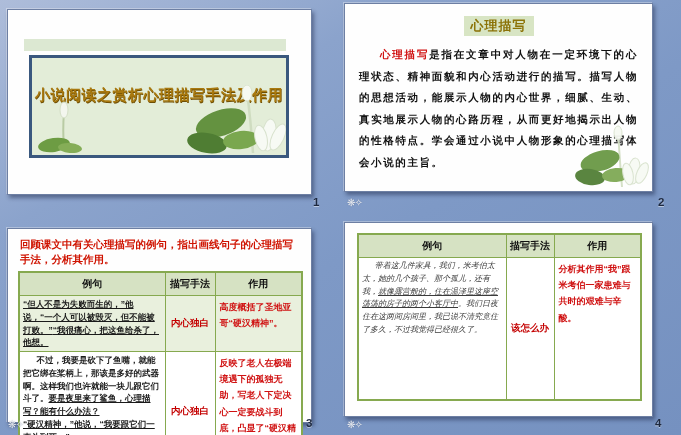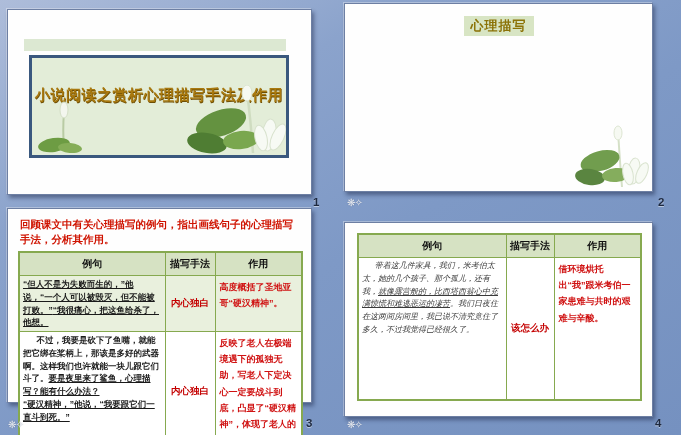--- a/index.html
+++ b/index.html
@@ -39,21 +39,21 @@
     text-align:center;padding:4px 2px;vertical-align:middle;font-family:Liberation Mono, monospace;}
   .row-alt td{background:#e9f0dd;}
   .row-plain td{background:#ffffff;}
   .ex{font-size:8.5px;font-weight:600;color:#1a1a1a;line-height:1.5;padding:2px 3px;}
   .ex .u{text-decoration:underline;text-underline-offset:1px;}
   .ex.indent .lead-indent{display:inline-block;width:1.6em;}
   .hand{font-style:italic;font-weight:500;font-size:8px;color:#3b3b3b;line-height:1.6;}
   .tech{font-size:9.5px;font-weight:bold;color:#c40000;text-align:center;vertical-align:middle !important;}
   .eff{font-size:9px;font-weight:bold;color:#d01212;line-height:1.8;padding:3px 4px;}
   
-  .slide3{left:7px;top:208px;width:303px;height:193px;}
+  .slide3{left:7px;top:228px;width:303px;height:193px;}
   .s3-table{position:absolute;left:10px;top:42px;width:283px;height:145px;}
   
   .slide4{left:344px;top:222px;width:307px;height:193px;}
   .s4-table{position:absolute;left:12px;top:10px;width:283px;height:168px;}
   
   .pageno{position:absolute;font-size:11.5px;font-weight:bold;color:#1d2940;
     text-shadow:0 1px 0 rgba(255,255,255,.45);}
   .pn1{left:313px;top:196px;}
   .pn2{left:658px;top:196px;}
   .pn3{left:306px;top:417px;}
@@ -92,20 +92,21 @@
         </g>
       </svg>
     </div>
   </div>
   <div class="pageno pn1">1</div>
 
   <div class="slide slide2">
     <div class="s2-titlewrap">
       <span class="s2-title">心理描写</span>
     </div>
+    <div class="s2-body"><span class="red">心理描写</span><span>是指在文章中对人物在一定环境下的心理状态、精神面貌和内心活动进行的描写。描写人物的思想活动，能展示人物的内心世界，细腻、生动、真实地展示人物的心路历程，从而更好地揭示出人物的性格特点。学会通过小说中人物形象的心理描写体会小说的主旨。</span></div>
     <svg class="lotus" style="right:2px;bottom:2px;opacity:.95;" width="80" height="64" viewBox="0 0 80 64">
       <path d="M52 62 C50 38 49 22 48 6" stroke="#d3dfc5" stroke-width="2" fill="none"></path>
       <ellipse cx="48" cy="8" rx="4" ry="7" fill="#f6f9f2" stroke="#dbe4cf" stroke-width="1"></ellipse>
       <ellipse cx="30" cy="36" rx="20" ry="10" fill="#6a9845" transform="rotate(-16 30 36)"></ellipse>
       <ellipse cx="20" cy="52" rx="15" ry="8" fill="#527f36" transform="rotate(8 20 52)"></ellipse>
       <ellipse cx="46" cy="50" rx="14" ry="7" fill="#7fa955" transform="rotate(-5 46 50)"></ellipse>
       <g fill="#f7faf4" stroke="#d8e2cd" stroke-width="1">
         <ellipse cx="64" cy="46" rx="6" ry="13" transform="rotate(8 64 46)"></ellipse>
         <ellipse cx="72" cy="48" rx="5" ry="11" transform="rotate(24 72 48)"></ellipse>
         <ellipse cx="58" cy="49" rx="5" ry="11" transform="rotate(-12 58 49)"></ellipse>
@@ -152,23 +153,23 @@
           <col style="width:48px">
           <col style="width:87px">
         </colgroup>
       <tbody>
           <tr class="hrow" style="height:20px;">
         <th>例句</th>
         <th>描写手法</th>
         <th>作用</th>
       </tr>
       <tr class="row-plain">
-        <td class="ex hand indent"><span class="lead-indent"></span><span>带着这几件家具，我们，米考伯太太，她的几个孩子、那个孤儿，还有我，</span><span class="u">就像露营般的，比西塔西翁心中充满惊慌和难逃恶运的凄苦</span><span>。我们日夜住在这两间房间里，我已说不清究竟住了多久，不过我觉得已经很久了。</span></td>
+        <td class="ex hand indent"><span class="lead-indent"></span><span>带着这几件家具，我们，米考伯太太，她的几个孩子、那个孤儿，还有我，</span><span class="u">就像露营般的，住在温泽里这座空荡荡的房子的两个小客厅中</span><span>。我们日夜住在这两间房间里，我已说不清究竟住了多久，不过我觉得已经很久了。</span></td>
         <td class="tech">该怎么办</td>
-        <td class="eff">借环境烘托出“我”跟米考伯一家患难与共时的艰难与辛酸。</td>
+        <td class="eff">分析其作用“我”跟米考伯一家患难与共时的艰难与辛酸。</td>
       </tr>
     </tbody>
       </table>
   </div>
   <div class="wmark wm4">❋✧</div>
   <div class="pageno pn4">4</div>
 
 </div>
 
 </body></html>

